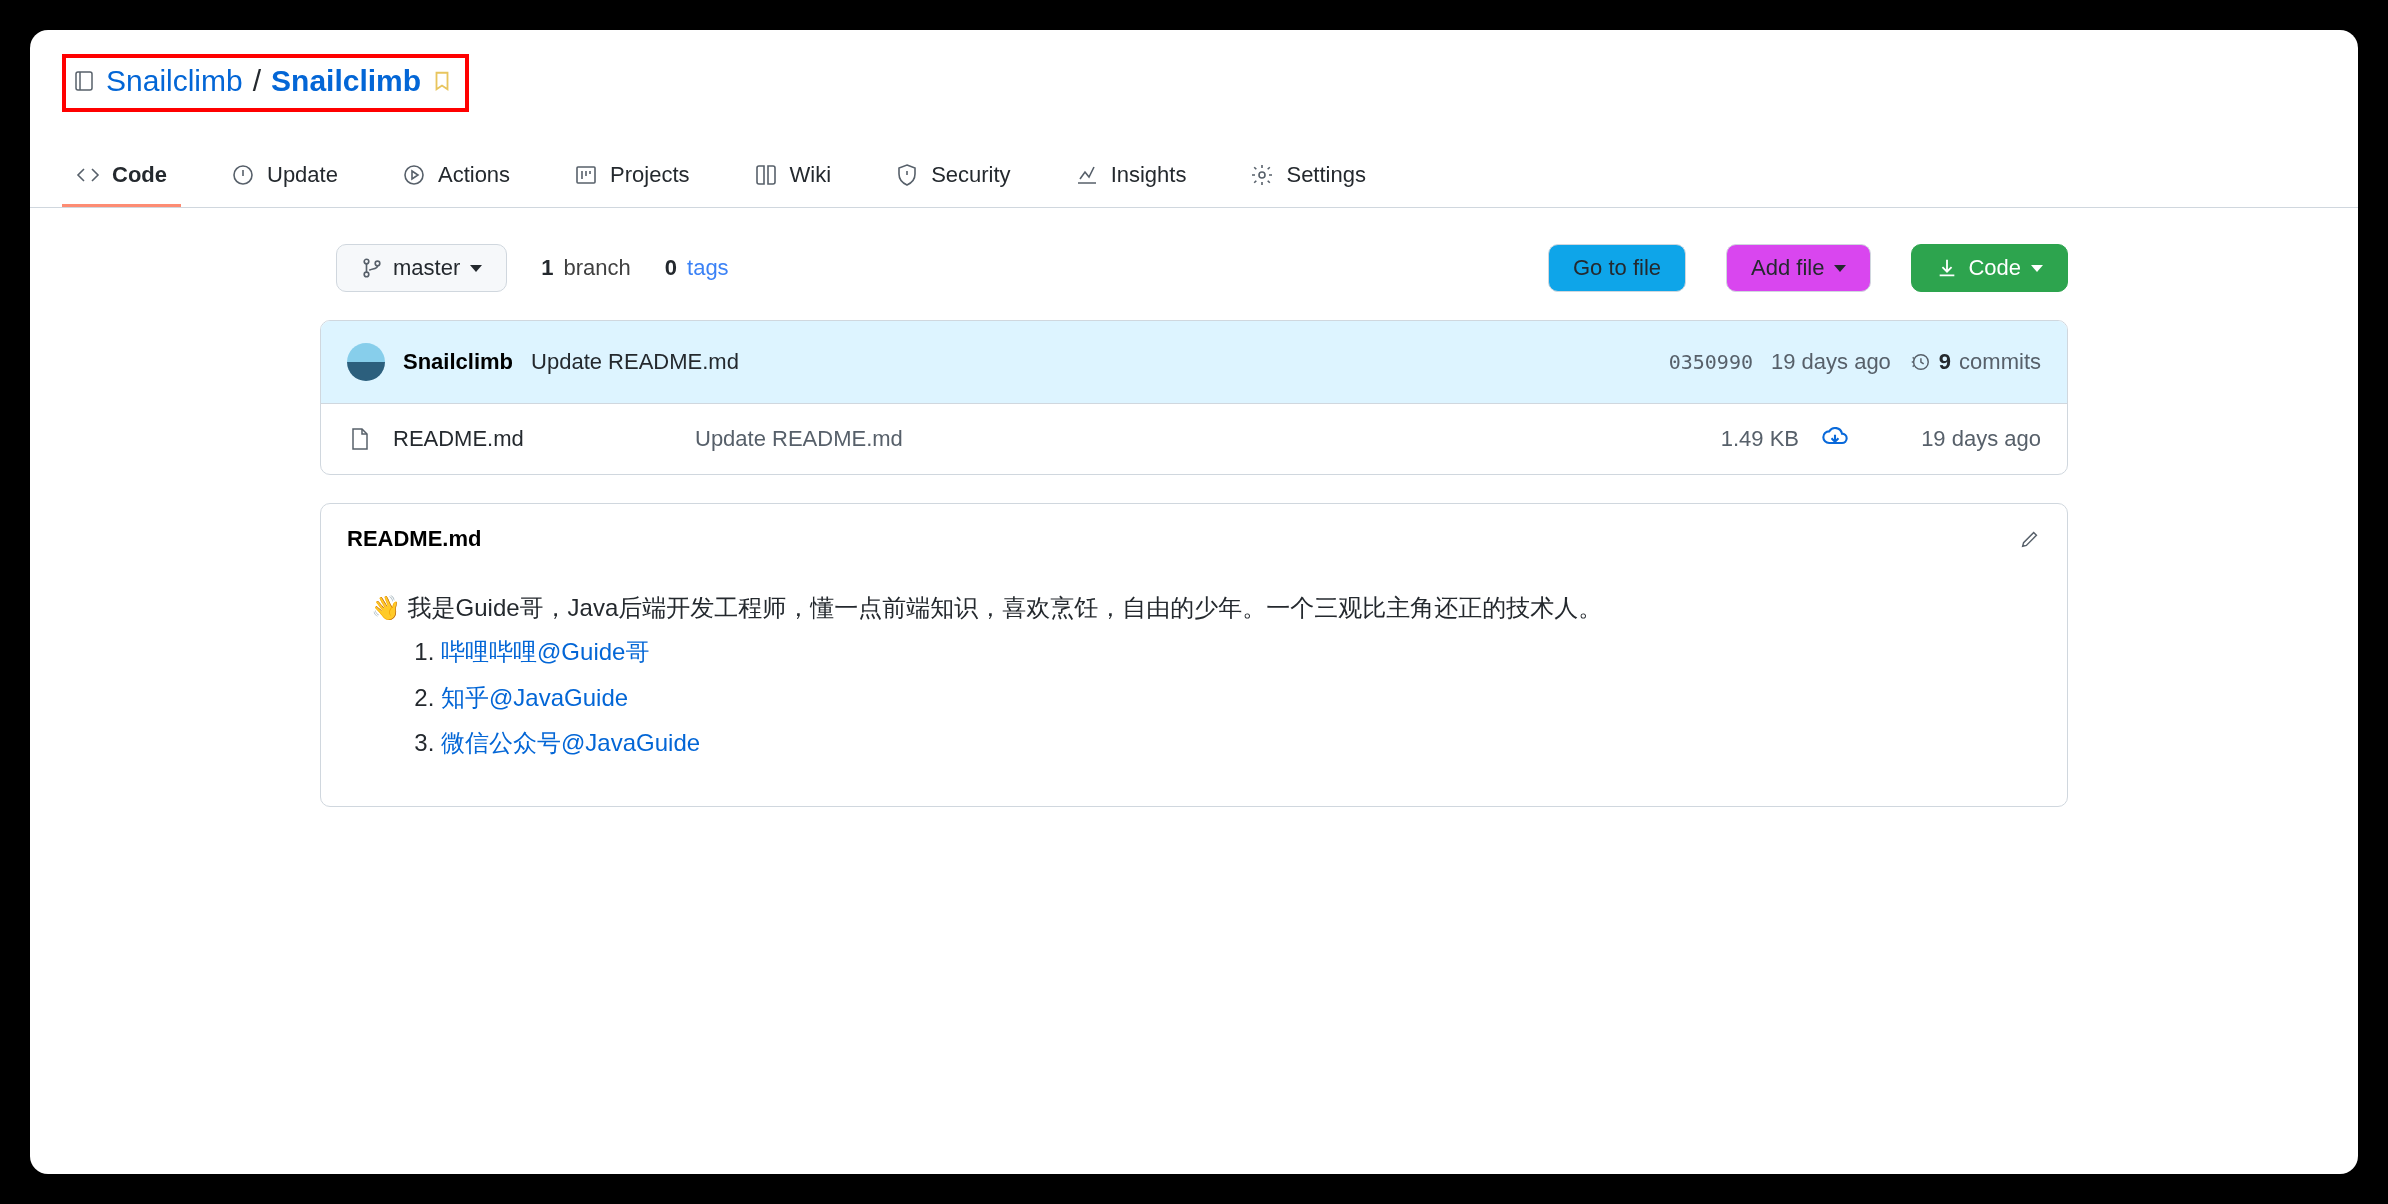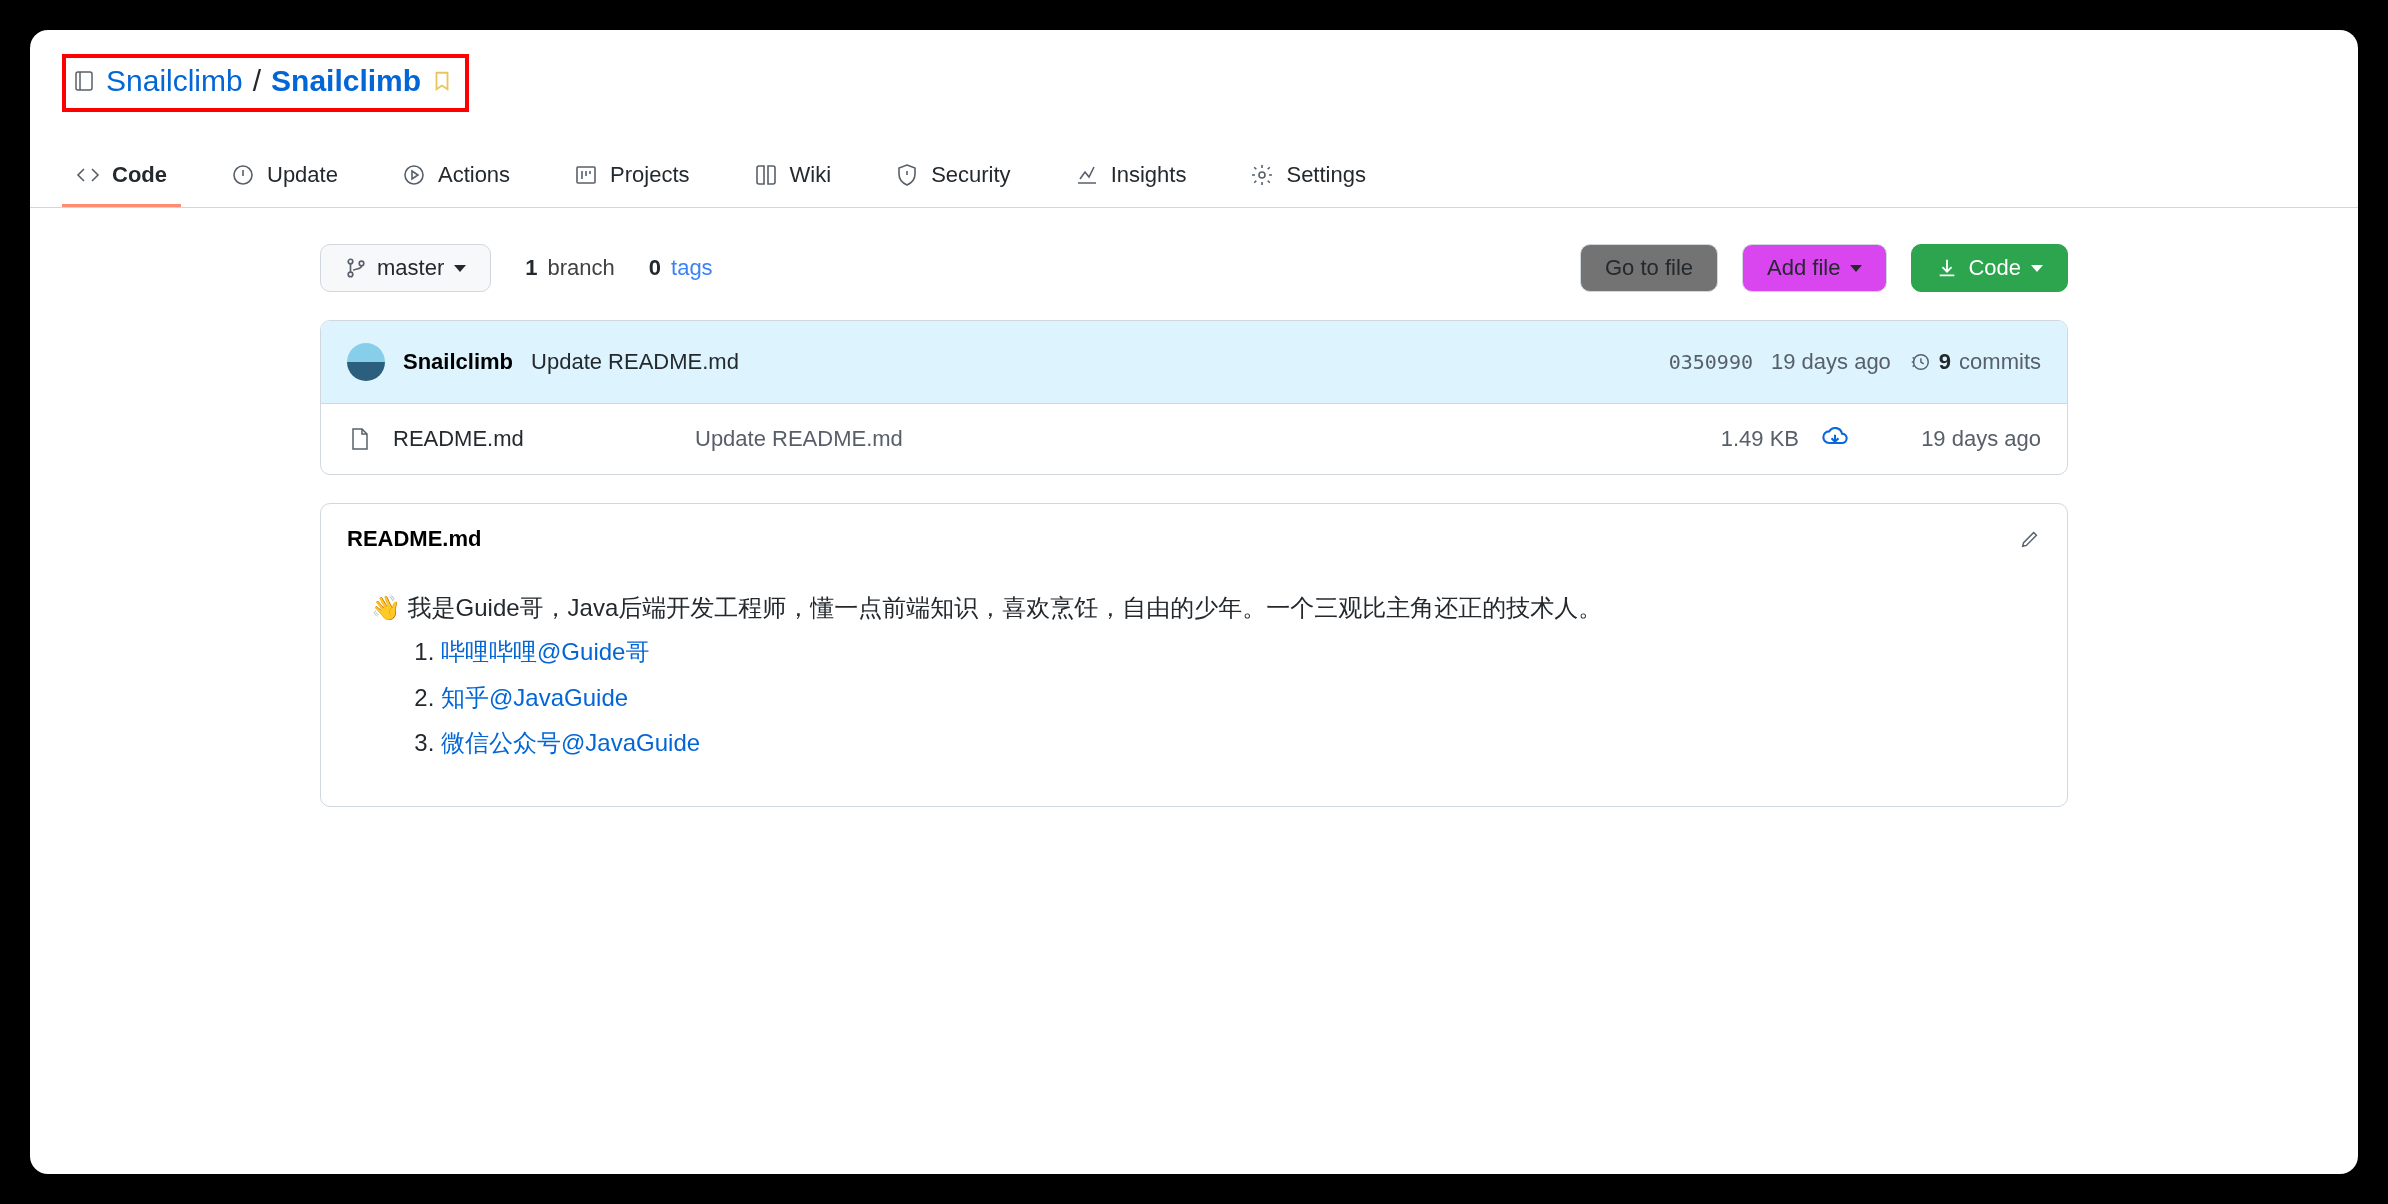--- a/index.html
+++ b/index.html
@@ -73,20 +73,21 @@
   align-items: center;
   gap: 10px;
   padding: 10px 24px;
   border: 1px solid #d0d7de;
   border-radius: 10px;
   font-size: 22px;
   font-weight: 500;
   background: #f6f8fa;
   color: #24292e;
   cursor: pointer;
+  margin-left: 16px;
 }
 .btn.green { background: #2da44e; color: #fff; border-color: #2da44e; }
 .btn svg { width: 22px; height: 22px; }
 .linkish { display: flex; align-items: center; gap: 10px; font-size: 22px; color: #24292e; }
 .linkish b { font-weight: 700; }
 
 .commit-box {
   border: 1px solid #d0d7de;
   border-radius: 10px;
   overflow: hidden;
@@ -252,21 +253,21 @@
       </div>
       <div class="linkish">
         <svg viewBox="0 0 24 24" fill="none" stroke="#57606a" stroke-width="1.8">
             <path d="M3 11V4h7l10 10-7 7z"></path>
             <circle cx="7.5" cy="7.5" r="1.2"></circle>
           </svg>
         <b>0</b>
         <span style="color:#3b82f6">tags</span>
       </div>
       <div class="spacer"></div>
-      <button class="btn" style="background:#737373">Go to file</button>
+      <button class="btn" style="background:#0ea5e9">Go to file</button>
       <button class="btn" style="background:#d946ef">
         <span>Add file</span>
         <span class="caret-down"></span>
       </button>
       <button class="btn green">
         <svg viewBox="0 0 24 24" fill="none" stroke="#fff" stroke-width="2">
             <path d="M12 3v12M7 11l5 5 5-5M4 20h16"></path>
           </svg>
         <span>Code</span>
         <span class="caret-down"></span>

